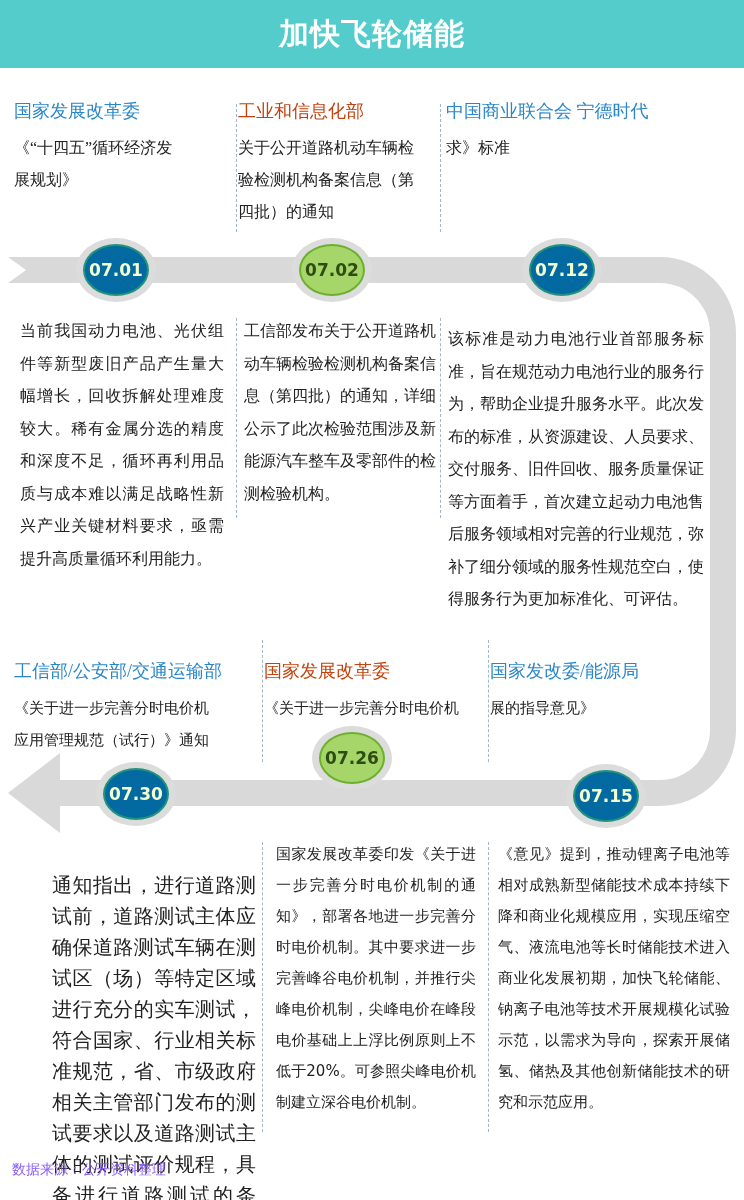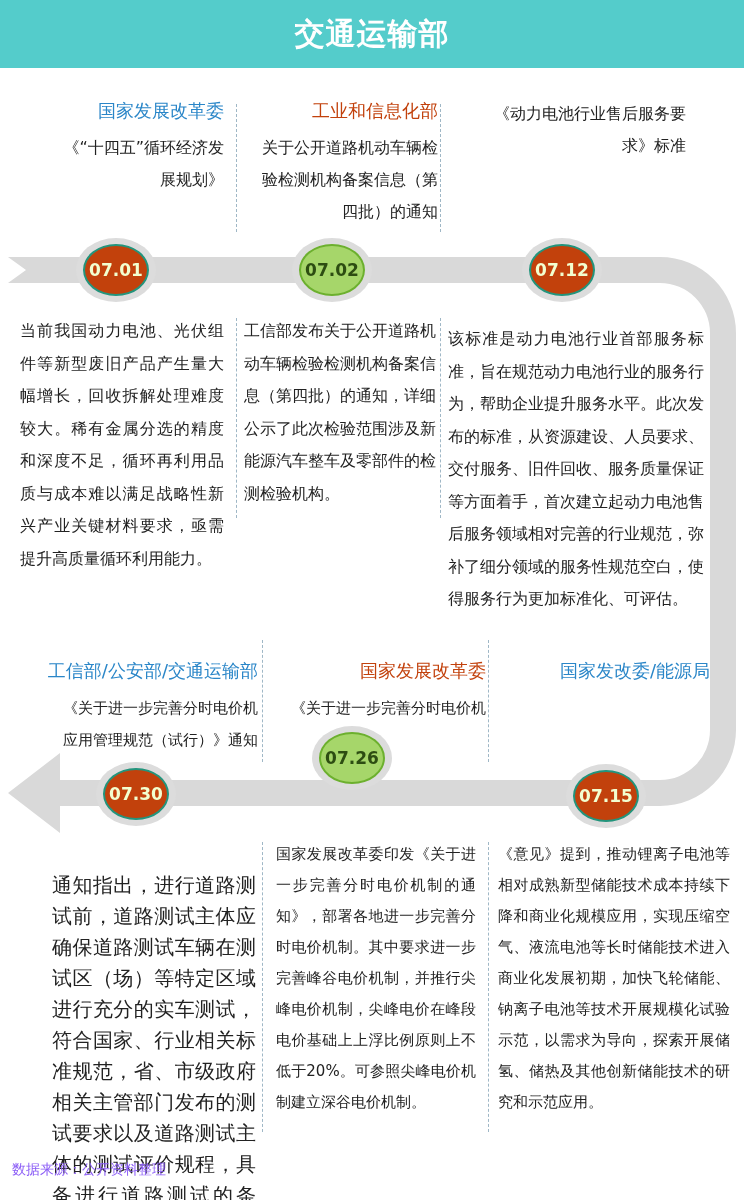--- a/index.html
+++ b/index.html
@@ -10,51 +10,51 @@
     position: absolute; left: 0; top: 0; width: 744px; height: 68px;
     background: #54cccb; display: flex; align-items: center; justify-content: center;
   }
   .banner-title { color: #fff; font-size: 30px; font-weight: bold; letter-spacing: 1px; }
 
   .track-svg { position: absolute; left: 0; top: 0; width: 744px; height: 1200px; }
 
   .vline { position: absolute; border-left: 1px dashed #9fb7c6; }
 
   .head {
-    position: absolute; text-align: right;
+    position: absolute; text-align: left; font-family: Liberation Serif, serif;
   }
   .head .org { font-size: 18px; line-height: 26px; margin-bottom: 8px; }
   .head .doc { font-size: 16px; line-height: 32px; color: #222; }
   .org.blue { color: #2a86c8; }
   .org.green { color: #c2410c; }
 
   .body-text {
     position: absolute; font-size: 16px; line-height: 32.5px; color: #222;
     text-align: justify;
   }
 
   .node {
     position: absolute; width: 80px; height: 64px; border-radius: 50%;
     background: #dcdcdc; display: flex; align-items: center; justify-content: center;
   }
   .node .inner {
     width: 66px; height: 52px; border-radius: 50%;
     display: flex; align-items: center; justify-content: center;
     font-weight: bold; font-size: 17px;
   }
-  .node .inner.teal { background: #c2410c; border: 2px solid #23947c; color: #f2ffd0; }
+  .node .inner.teal { background: #0369a1; border: 2px solid #23947c; color: #f2ffd0; }
   .node .inner.lime { background: #a6d66a; border: 2px solid #6cb02e; color: #2d4d12; }
 
   .footer { position: absolute; left: 12px; top: 1161px; font-size: 14px; color: #8b5cf6; }
 </style>
 </head>
 <body>
 
 <div class="banner">
-  <div class="banner-title">交通运输部</div>
+  <div class="banner-title">加快飞轮储能</div>
 </div>
 
 <svg class="track-svg" viewBox="0 0 744 1200">
 
   <path d="M8 257 L660 257 A76 76 0 0 1 736 333 L736 730 A76 76 0 0 1 660 806 L60 806 L60 833 L8 793 L60 753 L60 780 L660 780 A50 50 0 0 0 710 730 L710 333 A50 50 0 0 0 660 283 L8 283 L26 270 Z" fill="#d9d9d9"></path>
 </svg>
 
 <div class="vline" style="left:236px; top:104px; height:128px;"></div>
 <div class="vline" style="left:440px; top:104px; height:128px;"></div>
 <div class="vline" style="left:236px; top:318px; height:200px;"></div>
@@ -70,21 +70,21 @@
   <div class="doc">《“十四五”循环经济发</div>
   <div class="doc">展规划》</div>
 </div>
 <div class="head" style="left:238px; top:98px; width:200px;">
   <div class="org green">工业和信息化部</div>
   <div class="doc">关于公开道路机动车辆检</div>
   <div class="doc">验检测机构备案信息（第</div>
   <div class="doc">四批）的通知</div>
 </div>
 <div class="head" style="left:446px; top:98px; width:240px;">
-  <div class="doc">《动力电池行业售后服务要</div>
+  <div class="org blue">中国商业联合会 宁德时代</div>
   <div class="doc">求》标准</div>
 </div>
 
 <div class="node" style="left:76px; top:238px;">
   <div class="inner teal">07.01</div>
 </div>
 <div class="node" style="left:292px; top:238px;">
   <div class="inner lime">07.02</div>
 </div>
 <div class="node" style="left:522px; top:238px;">
@@ -99,20 +99,21 @@
   <div class="org blue">工信部/公安部/交通运输部</div>
   <div class="doc" style="font-size:15px;">《关于进一步完善分时电价机</div>
   <div class="doc" style="font-size:15px;">应用管理规范（试行）》通知</div>
 </div>
 <div class="head" style="left:264px; top:658px; width:222px;">
   <div class="org green">国家发展改革委</div>
   <div class="doc" style="font-size:15px;">《关于进一步完善分时电价机</div>
 </div>
 <div class="head" style="left:490px; top:658px; width:220px;">
   <div class="org blue">国家发改委/能源局</div>
+  <div class="doc" style="font-size:15px;">展的指导意见》</div>
 </div>
 
 <div class="node" style="left:96px; top:762px;">
   <div class="inner teal">07.30</div>
 </div>
 <div class="node" style="left:312px; top:726px;">
   <div class="inner lime">07.26</div>
 </div>
 <div class="node" style="left:566px; top:764px;">
   <div class="inner teal">07.15</div>

